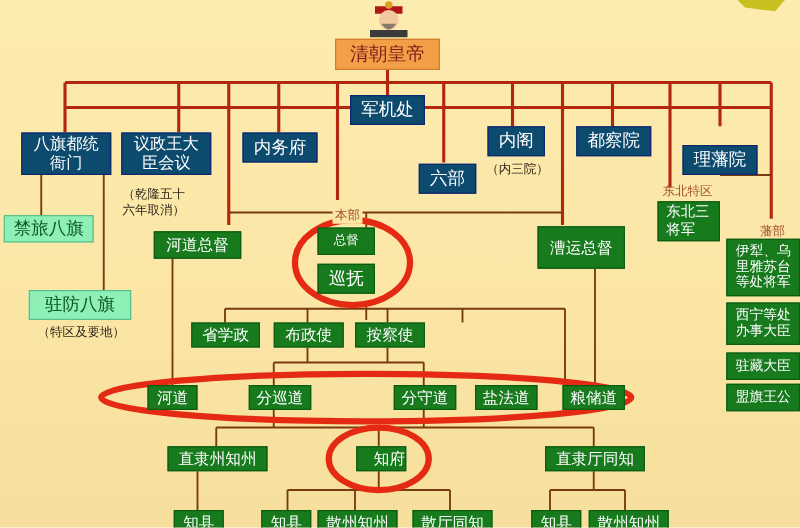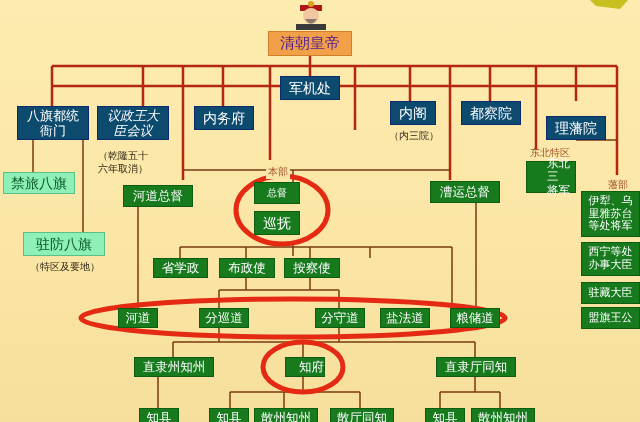--- a/index.html
+++ b/index.html
@@ -12,24 +12,24 @@
   #stage { position: absolute; left: 0; top: 0; width: 640px; height: 422px; }
   svg.lines { position: absolute; left: 0; top: 0; width: 640px; height: 422px; }
   .box {
     position: absolute; box-sizing: border-box;
     display: flex; align-items: center; justify-content: center; text-align: center;
     color: #ffffff; line-height: 1.18;
   }
   .blue  { background: #0c4a6e; border: 1px solid #0e2870; font-size: 14px; }
   .green { background: #177a1d; border: 1px solid #0e5c12; font-size: 12.5px; }
   .light { background: #8ef0b6; border: 1px solid #5bbf8a; color: #0c5a25; font-size: 14px; }
-  .orange{ background: #f2a048; border: 1px solid #d07e2a; color: #4c1d95; font-size: 15px; }
+  .orange{ background: #f2a048; border: 1px solid #d07e2a; color: #7f1d1d; font-size: 15px; }
   .note  { position: absolute; font-size: 10px; color: #2e2418; text-align: center; line-height: 1.25; white-space: nowrap; }
   .tag   { position: absolute; font-size: 10px; color: #a0522d; white-space: nowrap; }
-  .box.left { justify-content: flex-start; padding-left: 20px; text-align: left; }
+  .box.left { justify-content: flex-start; padding-left: 6px; text-align: left; }
   #emperor { position: absolute; left: 288px; top: 0; width: 46px; height: 30px; }
   #deco { position: absolute; left: 590px; top: 0; width: 40px; height: 10px; }
 </style>
 </head>
 <body>
 
 <div id="stage">
 
   <svg class="lines" viewBox="0 0 640 422">
     <g stroke="#b5260f" stroke-width="2.5" fill="none">
@@ -130,35 +130,38 @@
     <span>军机处</span>
   </div>
 
   <div class="box blue" style="left:17px;top:106px;width:72px;height:34px;font-size:13px;">
     <span>
       <span>八旗都统</span><br>
       <span>衙门</span>
     </span>
   </div>
 
-  <div class="box blue" style="left:97px;top:106px;width:72px;height:34px;font-size:13px;font-style:italic;">
+  <div class="box blue" style="left:97px;top:106px;width:72px;height:34px;font-size:13px;">
     <span>
       <span>议政王大</span><br>
       <span>臣会议</span>
     </span>
   </div>
   <div class="note" style="left:98px;top:150px;">
     <span>（乾隆五十</span><br>
     <span>六年取消）</span>
   </div>
 
   <div class="box blue" style="left:194px;top:106px;width:60px;height:24px;">
     <span>内务府</span>
   </div>
 
+  <div class="box blue" style="left:335px;top:131px;width:46px;height:24px;">
+    <span>六部</span>
+  </div>
 
   <div class="box blue" style="left:390px;top:101px;width:46px;height:24px;">
     <span>内阁</span>
   </div>
   <div class="note" style="left:389px;top:130px;">
     <span>（内三院）</span>
   </div>
 
   <div class="box blue" style="left:461px;top:101px;width:60px;height:24px;">
     <span>都察院</span>
@@ -190,21 +193,21 @@
 
   <div class="box green" style="left:123px;top:185px;width:70px;height:22px;">
     <span>河道总督</span>
   </div>
   <div class="box green" style="left:254px;top:182px;width:46px;height:22px;font-size:10px;">
     <span>总督</span>
   </div>
   <div class="box green" style="left:254px;top:211px;width:46px;height:24px;font-size:14px;">
     <span>巡抚</span>
   </div>
-  <div class="box green" style="left:430px;top:181px;width:70px;height:22px;">
+  <div class="box green" style="left:430px;top:181px;width:70px;height:34px;">
     <span>漕运总督</span>
   </div>
   <div class="box green left" style="left:526px;top:161px;width:50px;height:32px;font-size:11.5px;">
     <span>
       <span>东北三</span><br>
       <span>将军</span>
     </span>
   </div>
 
   <div class="box green" style="left:581px;top:191px;width:59px;height:46px;font-size:11px;">

